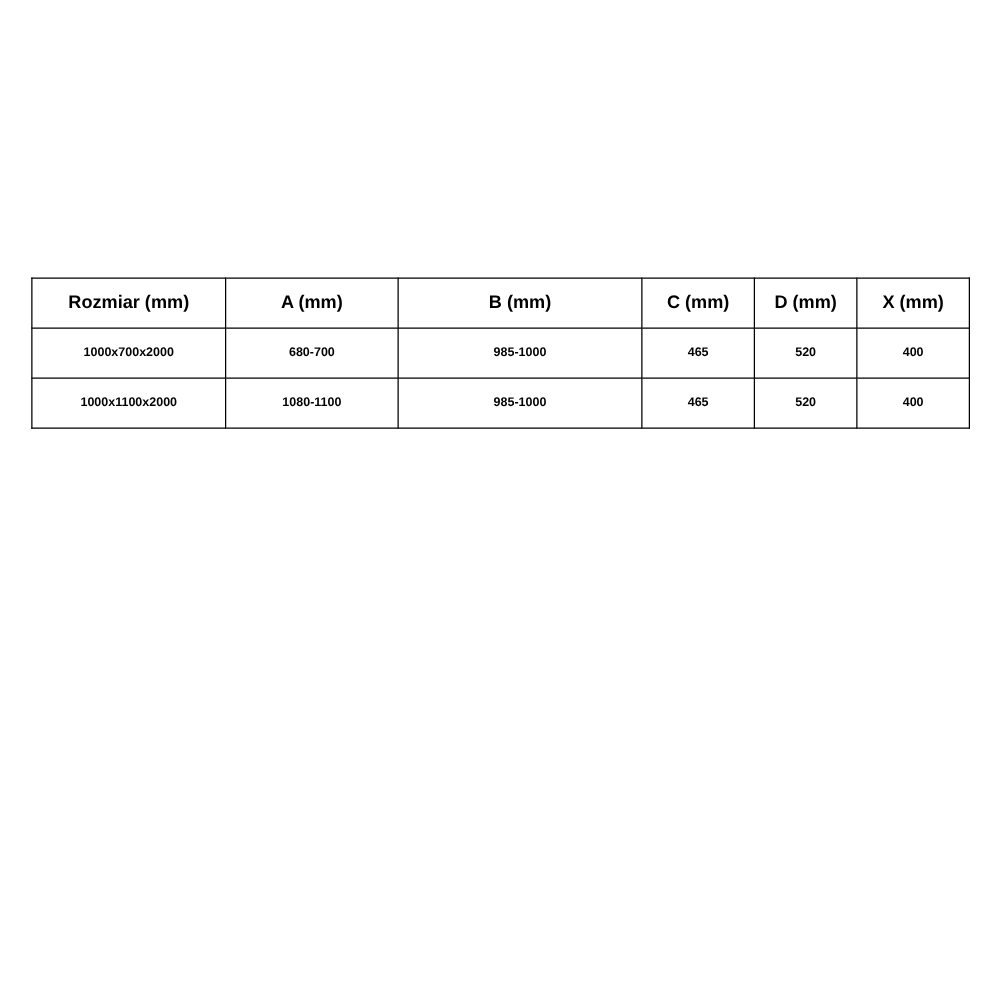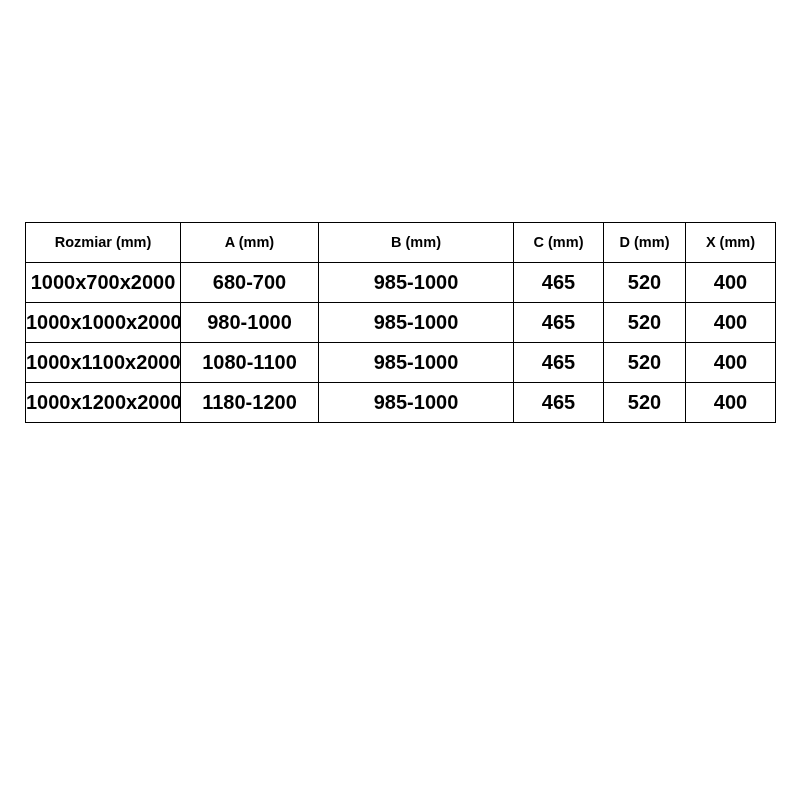--- a/index.html
+++ b/index.html
@@ -36,21 +36,21 @@
     height: 39px;
     line-height: 39px;
     white-space: nowrap;
   }
   table.dim-table th {
     font-size: 14.5px;
     height: 39px;
     line-height: 39px;
   }
   table.dim-table td {
-    font-size: 20px;
+    font-size: 10px;
   }
   
   col.c0 { width: 155px; }
   col.c1 { width: 138px; }
   col.c2 { width: 195px; }
   col.c3 { width: 90px; }
   col.c4 { width: 82px; }
   col.c5 { width: 90px; }
 </style>
 </head>
@@ -79,38 +79,22 @@
     <tbody>
       <tr>
         <td>1000x700x2000</td>
         <td>680-700</td>
         <td>985-1000</td>
         <td>465</td>
         <td>520</td>
         <td>400</td>
       </tr>
       <tr>
-        <td>1000x1000x2000</td>
-        <td>980-1000</td>
-        <td>985-1000</td>
-        <td>465</td>
-        <td>520</td>
-        <td>400</td>
-      </tr>
-      <tr>
         <td>1000x1100x2000</td>
         <td>1080-1100</td>
-        <td>985-1000</td>
-        <td>465</td>
-        <td>520</td>
-        <td>400</td>
-      </tr>
-      <tr>
-        <td>1000x1200x2000</td>
-        <td>1180-1200</td>
         <td>985-1000</td>
         <td>465</td>
         <td>520</td>
         <td>400</td>
       </tr>
     </tbody>
   </table>
 </div>
 
 </body></html>

